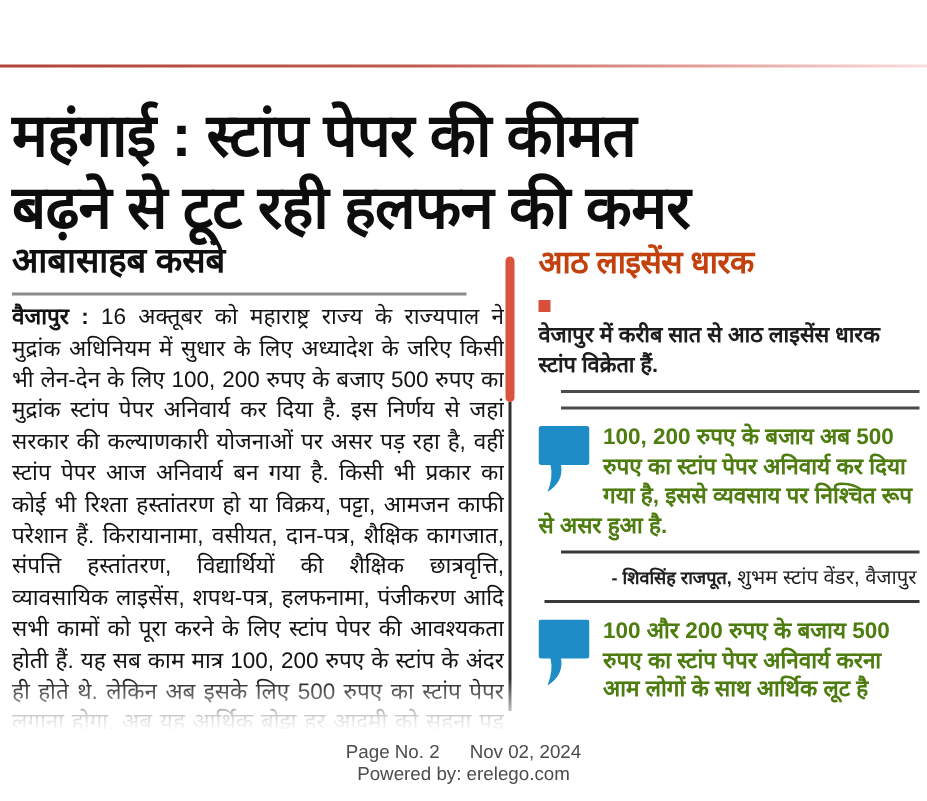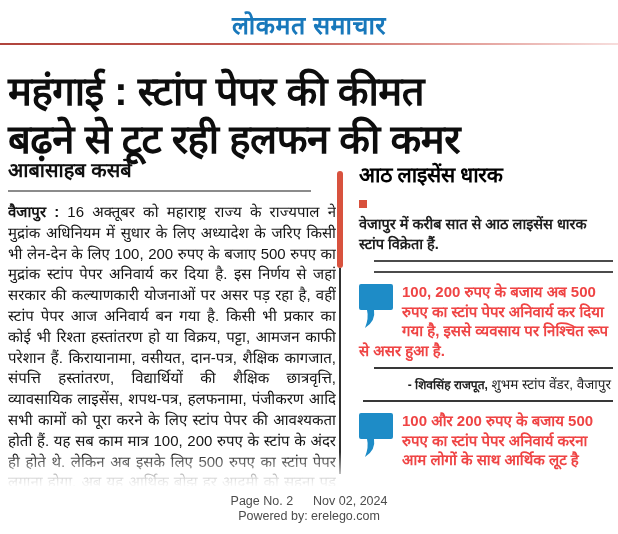--- a/index.html
+++ b/index.html
@@ -17,48 +17,48 @@
     background:linear-gradient(to right,#b0443c,#c25a52 45%,#e5a5a0 78%,#f7dedd);
   }
   .headline {
     position:absolute; top:48px; left:8px; width:604px;
     font-size:40px; line-height:48px; font-weight:bold; color:#0d0d0d;
     letter-spacing:-0.5px;
     margin-top:19px;
   }
   .byline {
     position:absolute; top:156px; left:8px; width:303px;
-    font-size:20px; font-weight:bold; color:#101010;
+    font-size:23px; font-weight:bold; color:#101010;
     padding-bottom:7px; border-bottom:2px solid #8b8b8b;
   }
   .left-col {
     position:absolute; top:202px; left:8px; width:328px; height:284px;
     overflow:hidden; font-size:15px; line-height:20.8px; text-align:justify;
   }
   .lead { font-weight:bold; }
   .divider-red {
     position:absolute; left:337px; top:171px; width:6px; height:97px;
     background:#d8523e; border-radius:3px;
   }
   .divider-line {
     position:absolute; left:339px; top:268px; width:2px; height:206px;
     background:#303030;
   }
   .right-col { position:absolute; left:359px; top:160px; width:254px; }
   .sidebar-heading {
-    margin:0 0 7px 0; font-size:21px; font-weight:bold; color:#000000;
+    margin:0 0 7px 0; font-size:21px; font-weight:bold; color:#c2410c;
     letter-spacing:-0.3px;
   }
   .bullet-item {
     display:flex; gap:7px; font-size:14.5px; line-height:19.5px;
     font-weight:600; color:#1d1d1d;flex-direction:column;
   }
   .bullet-sq { flex:0 0 auto; width:8px; height:8px; margin-top:5px; background:#d8503c; }
   .bullet-rule { border-bottom:2px solid #4b4b4b; margin:6px 0 9px 15px; }
-  .quote { font-size:15px; line-height:19.5px; font-weight:bold; color:#ef4444; }
+  .quote { font-size:15px; line-height:19.5px; font-weight:bold; color:#4d7c0f; }
   .quote-mark { float:left; margin:2px 9px 2px 0; }
   .quote-mark svg { display:block; fill:#1e8cc7; }
   .rule-a { border-bottom:2px solid #383838; margin:7px 0 2px 15px; clear:both; }
   .rule-b { border-bottom:2px solid #383838; margin:2px 0 9px 4px; }
   .attribution { text-align:right; font-size:13.5px; color:#1f1f1f; padding:4px 2px 5px 0; }
   .attribution .name { font-weight:bold; font-size:12px; }
   .bottom-fade {
     position:absolute; left:0; top:452px; width:346px; height:42px;
     background:linear-gradient(to bottom,rgba(255,255,255,0),rgba(255,255,255,.85) 65%,#fff);
     pointer-events:none;
@@ -72,21 +72,20 @@
     position:absolute; top:494px; left:0; width:618px; text-align:center;
     font-size:12.5px; line-height:14.5px; color:#4c4c4c;
   }
   .footer .gap { display:inline-block; width:20px; }
 </style>
 </head>
 <body>
 
 <div class="page">
 
-  <div class="masthead">लोकमत समाचार</div>
   <div class="top-rule"></div>
 
   <div class="headline">
     <div>महंगाई : स्टांप पेपर की कीमत</div>
     <div>बढ़ने से टूट रही हलफन की  कमर</div>
   </div>
 
   <div class="byline">आबासाहब कसबे</div>
 
   <div class="left-col">

